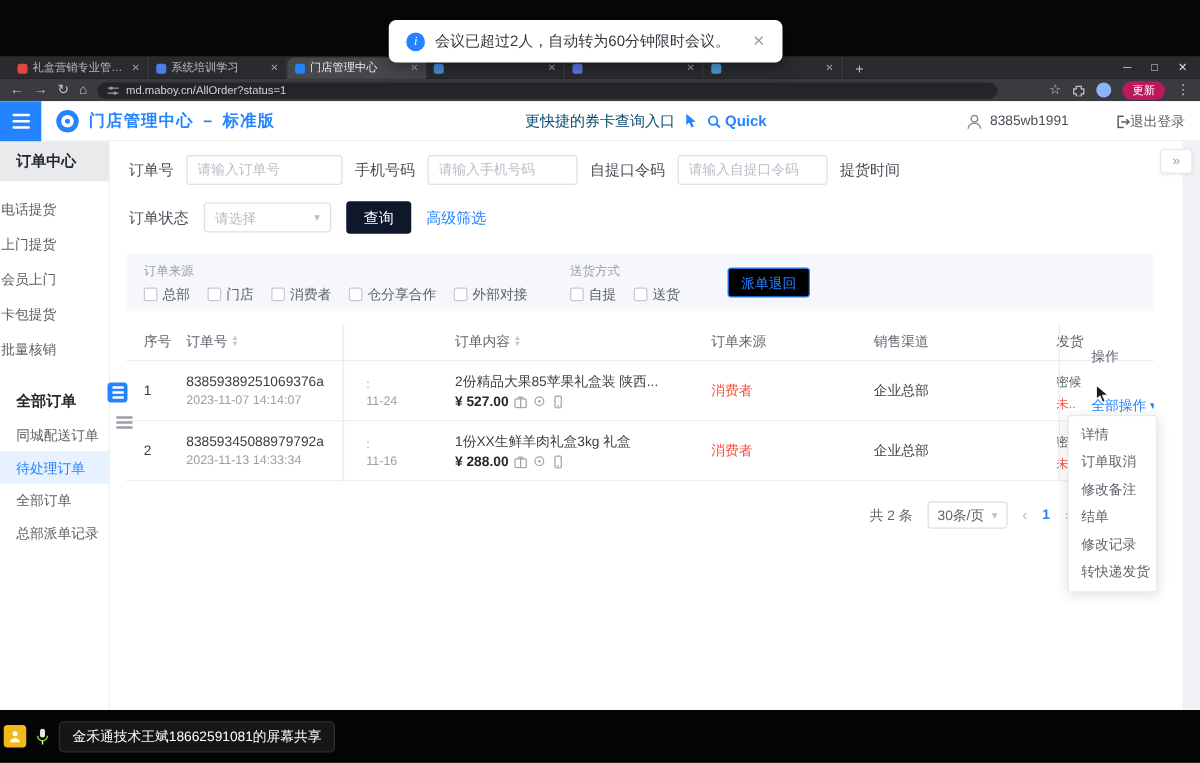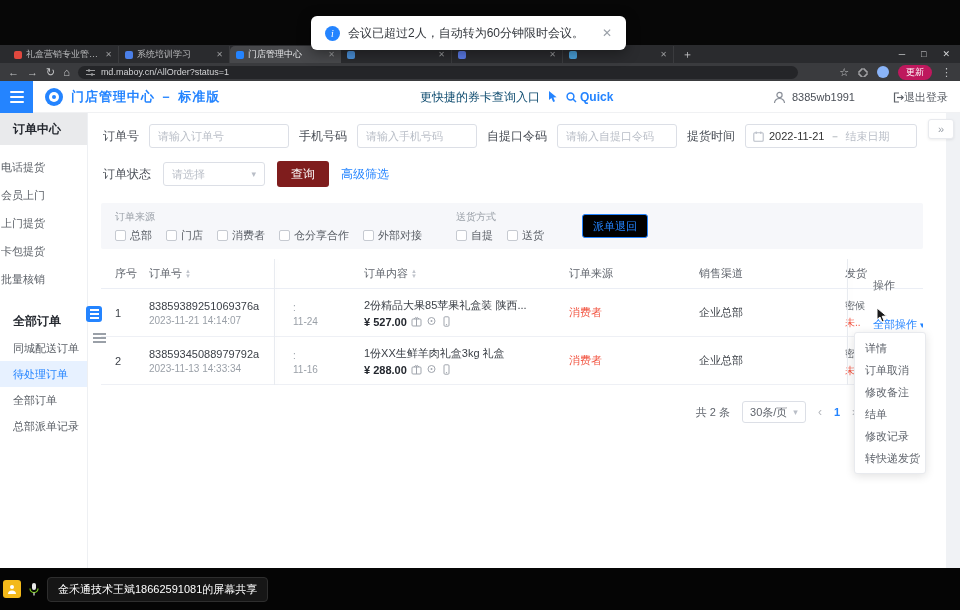--- a/index.html
+++ b/index.html
@@ -69,29 +69,29 @@
   
   .main{flex:1;position:relative;background:#fff;overflow:hidden;}
   .right-strip{position:absolute;right:0;top:0;bottom:0;width:14px;background:#f0f2f5;}
   .collapse-pill{position:absolute;right:6px;top:6px;width:26px;height:20px;background:#fff;border:1px solid #e8eaee;border-radius:3px;
     color:#9aa0a8;display:flex;align-items:center;justify-content:center;font-size:11px;box-shadow:0 1px 3px rgba(0,0,0,.08);z-index:10;}
 
   .f-row1{position:absolute;left:15px;top:10px;height:26px;display:flex;align-items:center;gap:10px;font-size:12px;color:#4a4f57;white-space:nowrap;}
   .txt{height:24px;border:1px solid #dcdfe6;border-radius:3px;padding:0 8px;font-size:11px;color:#333;outline:none;
     font-family:"Liberation Sans",sans-serif;}
   .txt::placeholder{color:#b9bec7;}
-  .w125{width:140px}.w120{width:120px}
+  .w125{width:125px}.w120{width:120px}
   .datebox{width:172px;height:24px;border:1px solid #dcdfe6;border-radius:3px;display:flex;align-items:center;padding:0 7px;gap:5px;font-size:11px;}
   .dstart{color:#333;}.dsep{color:#9aa0a8;}.dend{color:#b9bec7;}
 
   .f-row2{position:absolute;left:15px;top:48px;height:26px;display:flex;align-items:center;gap:12px;font-size:12px;color:#4a4f57;}
   .selectbox{width:102px;height:24px;border:1px solid #dcdfe6;border-radius:3px;display:flex;align-items:center;justify-content:space-between;
     padding:0 8px;font-size:11px;color:#b9bec7;}
   .caret{color:#b9bec7;font-size:9px;}
-  .btn-primary{height:26px;padding:0 14px;background:#7f1d1d;color:#fff;border-radius:3px;font-size:12px;display:flex;align-items:center;border:none;}
+  .btn-primary{height:26px;padding:0 14px;background:#0f172a;color:#fff;border-radius:3px;font-size:12px;display:flex;align-items:center;border:none;}
   .link-blue{color:#2484ff;font-size:12px;}
 
   .panel{position:absolute;left:13px;top:90px;width:822px;height:46px;background:#f6f7fa;border-radius:2px;
     display:flex;align-items:center;padding:0 14px;gap:34px;}
   .plabel{font-size:10px;color:#9aa0a8;margin-bottom:4px;}
   .cbrow{display:flex;gap:14px;font-size:11px;color:#5a5f66;align-items:center;}
   .cbitem{display:flex;align-items:center;}
   .cb{width:11px;height:11px;border:1px solid #c6cad1;border-radius:2px;background:#fff;display:inline-block;margin-right:4px;flex:none;}
   .btn-outline{height:24px;padding:0 10px;background:#000000;border:1px solid #2484ff;color:#2484ff;border-radius:3px;font-size:11px;
     display:flex;align-items:center;margin-left:4px;}
@@ -247,22 +247,22 @@
         <span>退出登录</span>
       </div>
     </div>
 
     <div class="appbody">
 
       <div class="sidebar">
         <div class="side-sec1">订单中心</div>
         <div class="side-items1">
           <div class="sitem">电话提货</div>
+          <div class="sitem">上门提货</div>
           <div class="sitem">会员上门</div>
-          <div class="sitem">上门提货</div>
           <div class="sitem">卡包提货</div>
           <div class="sitem">批量核销</div>
         </div>
         <div class="side-sec2">全部订单</div>
         <div class="sub">同城配送订单</div>
         <div class="sub active">待处理订单</div>
         <div class="sub">全部订单</div>
         <div class="sub">总部派单记录</div>
       </div>
 
@@ -273,30 +273,20 @@
         </div>
 
         <div class="f-row1">
           <span>订单号</span>
           <input class="txt w125" placeholder="请输入订单号" style="">
           <span>手机号码</span>
           <input class="txt w120" placeholder="请输入手机号码" style="">
           <span>自提口令码</span>
           <input class="txt w120" placeholder="请输入自提口令码" style="">
           <span>提货时间</span>
-          <div class="datebox">
-            <svg width="11" height="11" viewBox="0 0 11 11">
-              <rect x="0.8" y="1.8" width="9.4" height="8.4" rx="1" fill="none" stroke="#b9bec7" stroke-width="1.1"></rect>
-              <line x1="3.2" y1="0.5" x2="3.2" y2="3" stroke="#b9bec7" stroke-width="1.1"></line>
-              <line x1="7.8" y1="0.5" x2="7.8" y2="3" stroke="#b9bec7" stroke-width="1.1"></line>
-            </svg>
-            <span class="dstart">2022-11-21</span>
-            <span class="dsep">－</span>
-            <span class="dend">结束日期</span>
-          </div>
         </div>
 
         <div class="f-row2">
           <span>订单状态</span>
           <div class="selectbox">
             <span>请选择</span>
             <span class="caret">▾</span>
           </div>
           <button class="btn-primary">查询</button>
           <span class="link-blue">高级筛选</span>
@@ -365,21 +355,21 @@
             <span class="hcell c4">订单来源</span>
             <span class="hcell c5">销售渠道</span>
             <span class="hcell c6">发货</span>
             <span class="hcell c7">操作</span>
           </div>
 
           <div class="trw">
             <span class="cell c0">1</span>
             <span class="cell c1">
               <span>83859389251069376a</span>
-              <span class="l2">2023-11-21 14:14:07</span>
+              <span class="l2">2023-11-07 14:14:07</span>
             </span>
             <span class="cell c2">
               <span class="l2">:</span>
               <span class="l2">11-24</span>
             </span>
             <span class="cell c3">
               <span>2份精品大果85苹果礼盒装 陕西...</span>
               <span class="price-line">
                 <span class="price">¥ 527.00</span>
                 <svg width="11" height="11" viewBox="0 0 11 11">

